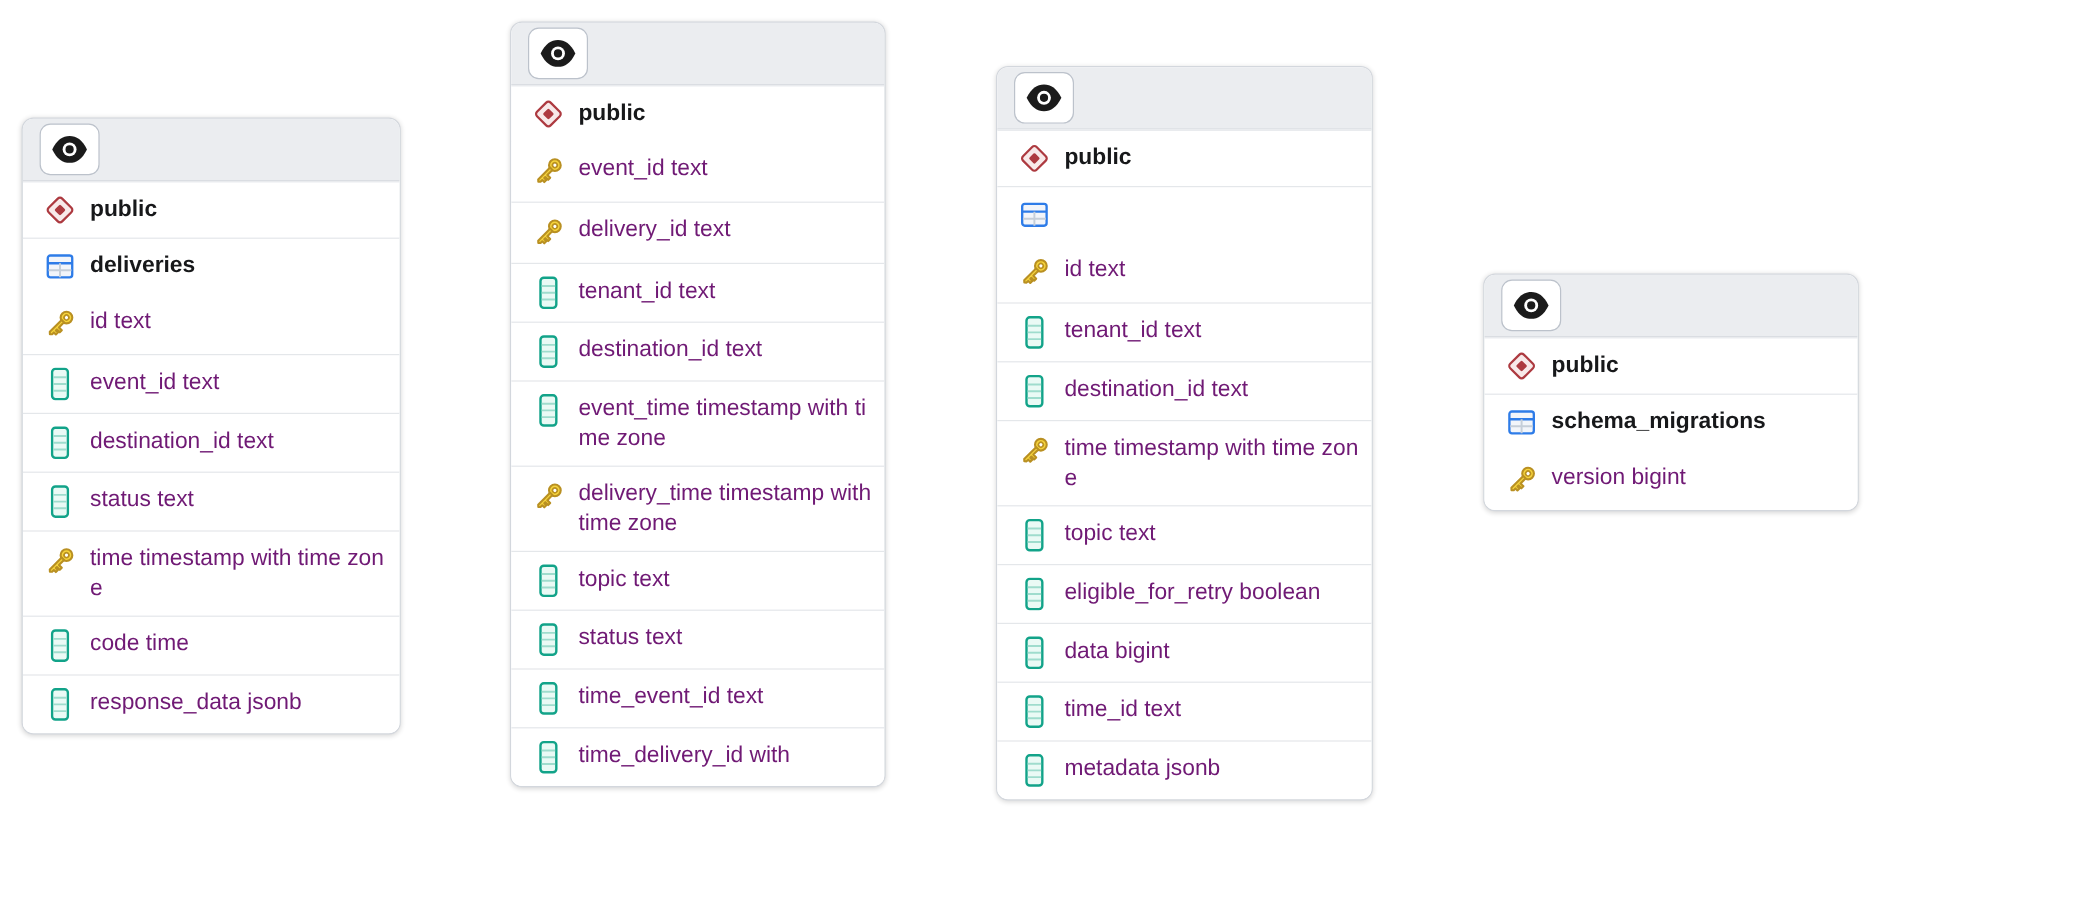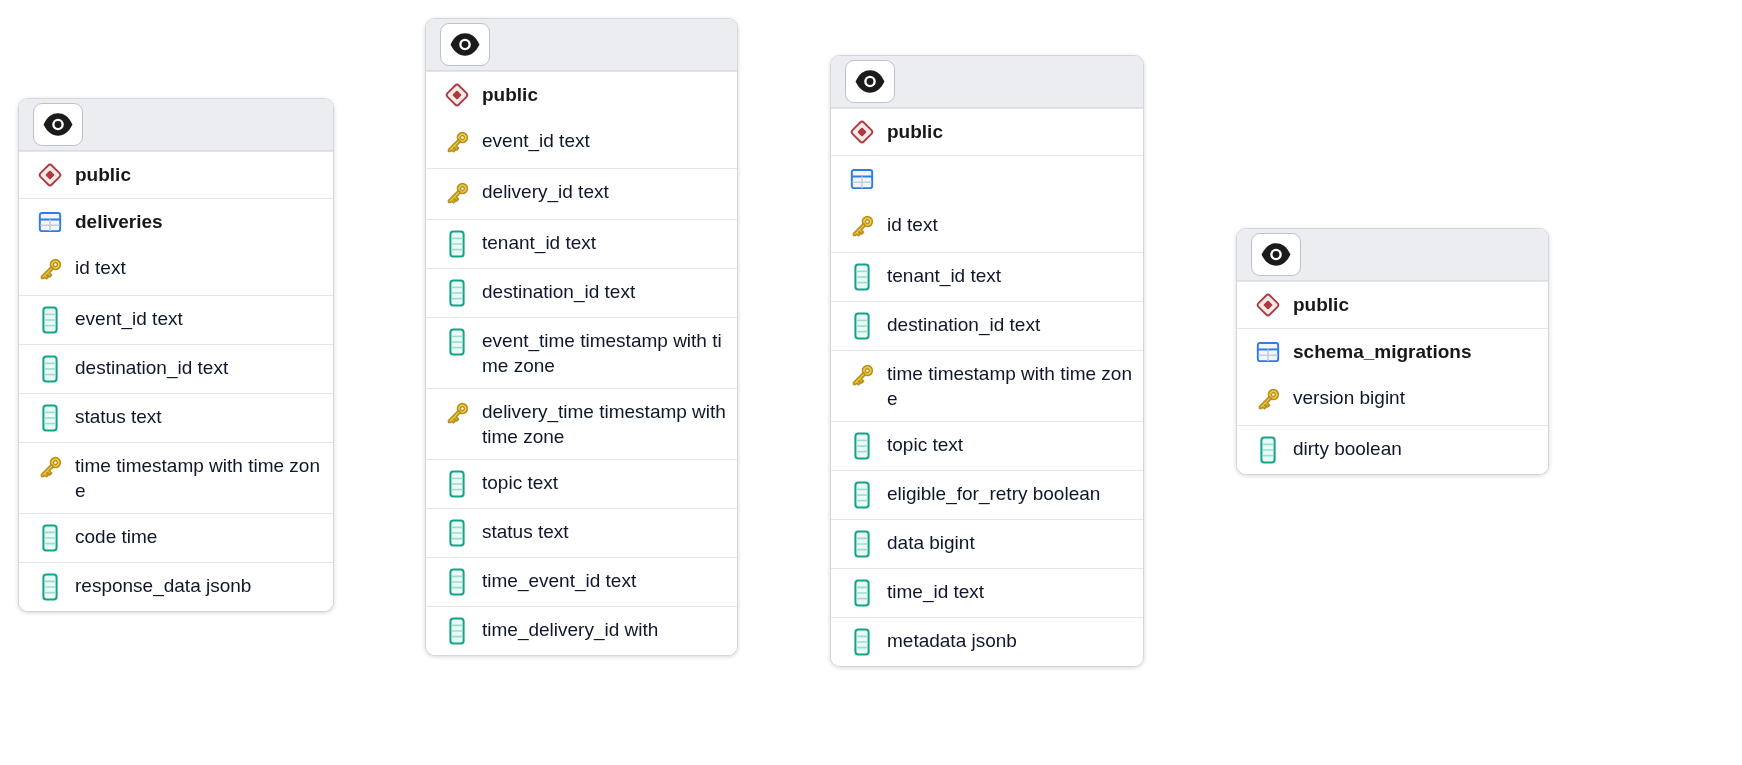--- a/index.html
+++ b/index.html
@@ -59,21 +59,21 @@
     min-width: 34px;
     display: flex;
     align-items: center;
     justify-content: center;
   }
   .icon svg { display: block; }
   .label {
     margin-left: 8px;
     font-size: 19px;
     line-height: 25px;
-    color: #0f172a;
+    color: #701a75;
     word-break: break-all;
     flex: 1;
   }
   .label.bold {
     font-weight: 700;
     color: #17181a;
     word-break: normal;
   }
 </style>
 </head>
@@ -512,26 +512,15 @@
             <svg width="30" height="30" viewBox="0 0 24 24">
     <g transform="rotate(45 12 12)">
       <circle cx="12" cy="5.9" r="3.9" fill="#f6d43c" stroke="#b99022" stroke-width="1.4"></circle>
       <circle cx="12" cy="5.9" r="1.6" fill="#ffffff" stroke="#b99022" stroke-width="1.1"></circle>
       <path d="M10.9 9.3 L13.1 9.3 L13.1 14.1 L15.8 14.1 L15.8 16 L13.1 16 L13.1 17 L15 17 L15 18.9 L13.1 18.9 L13.1 20.5 L12 21.5 L10.9 20.5 Z" fill="#f6d43c" stroke="#b99022" stroke-width="1.4" stroke-linejoin="round"></path>
     </g>
   </svg>
           </span>
     <span class="label">version bigint</span>
   </div>
-        <div class="row">
-    <span class="icon">
-            <svg width="16" height="28" viewBox="0 0 16 28">
-    <rect x="1.4" y="1.4" width="13.2" height="25.2" rx="2.8" fill="#eafaf5" stroke="#12a389" stroke-width="2"></rect>
-    <path d="M2.4 8.4 H13.6" stroke="#9fdccd" stroke-width="1.6"></path>
-    <path d="M2.4 14 H13.6" stroke="#9fdccd" stroke-width="1.6"></path>
-    <path d="M2.4 19.6 H13.6" stroke="#9fdccd" stroke-width="1.6"></path>
-  </svg>
-          </span>
-    <span class="label">dirty boolean</span>
-  </div>
       </div>
   </div>
   </div>
 
 </body></html>

